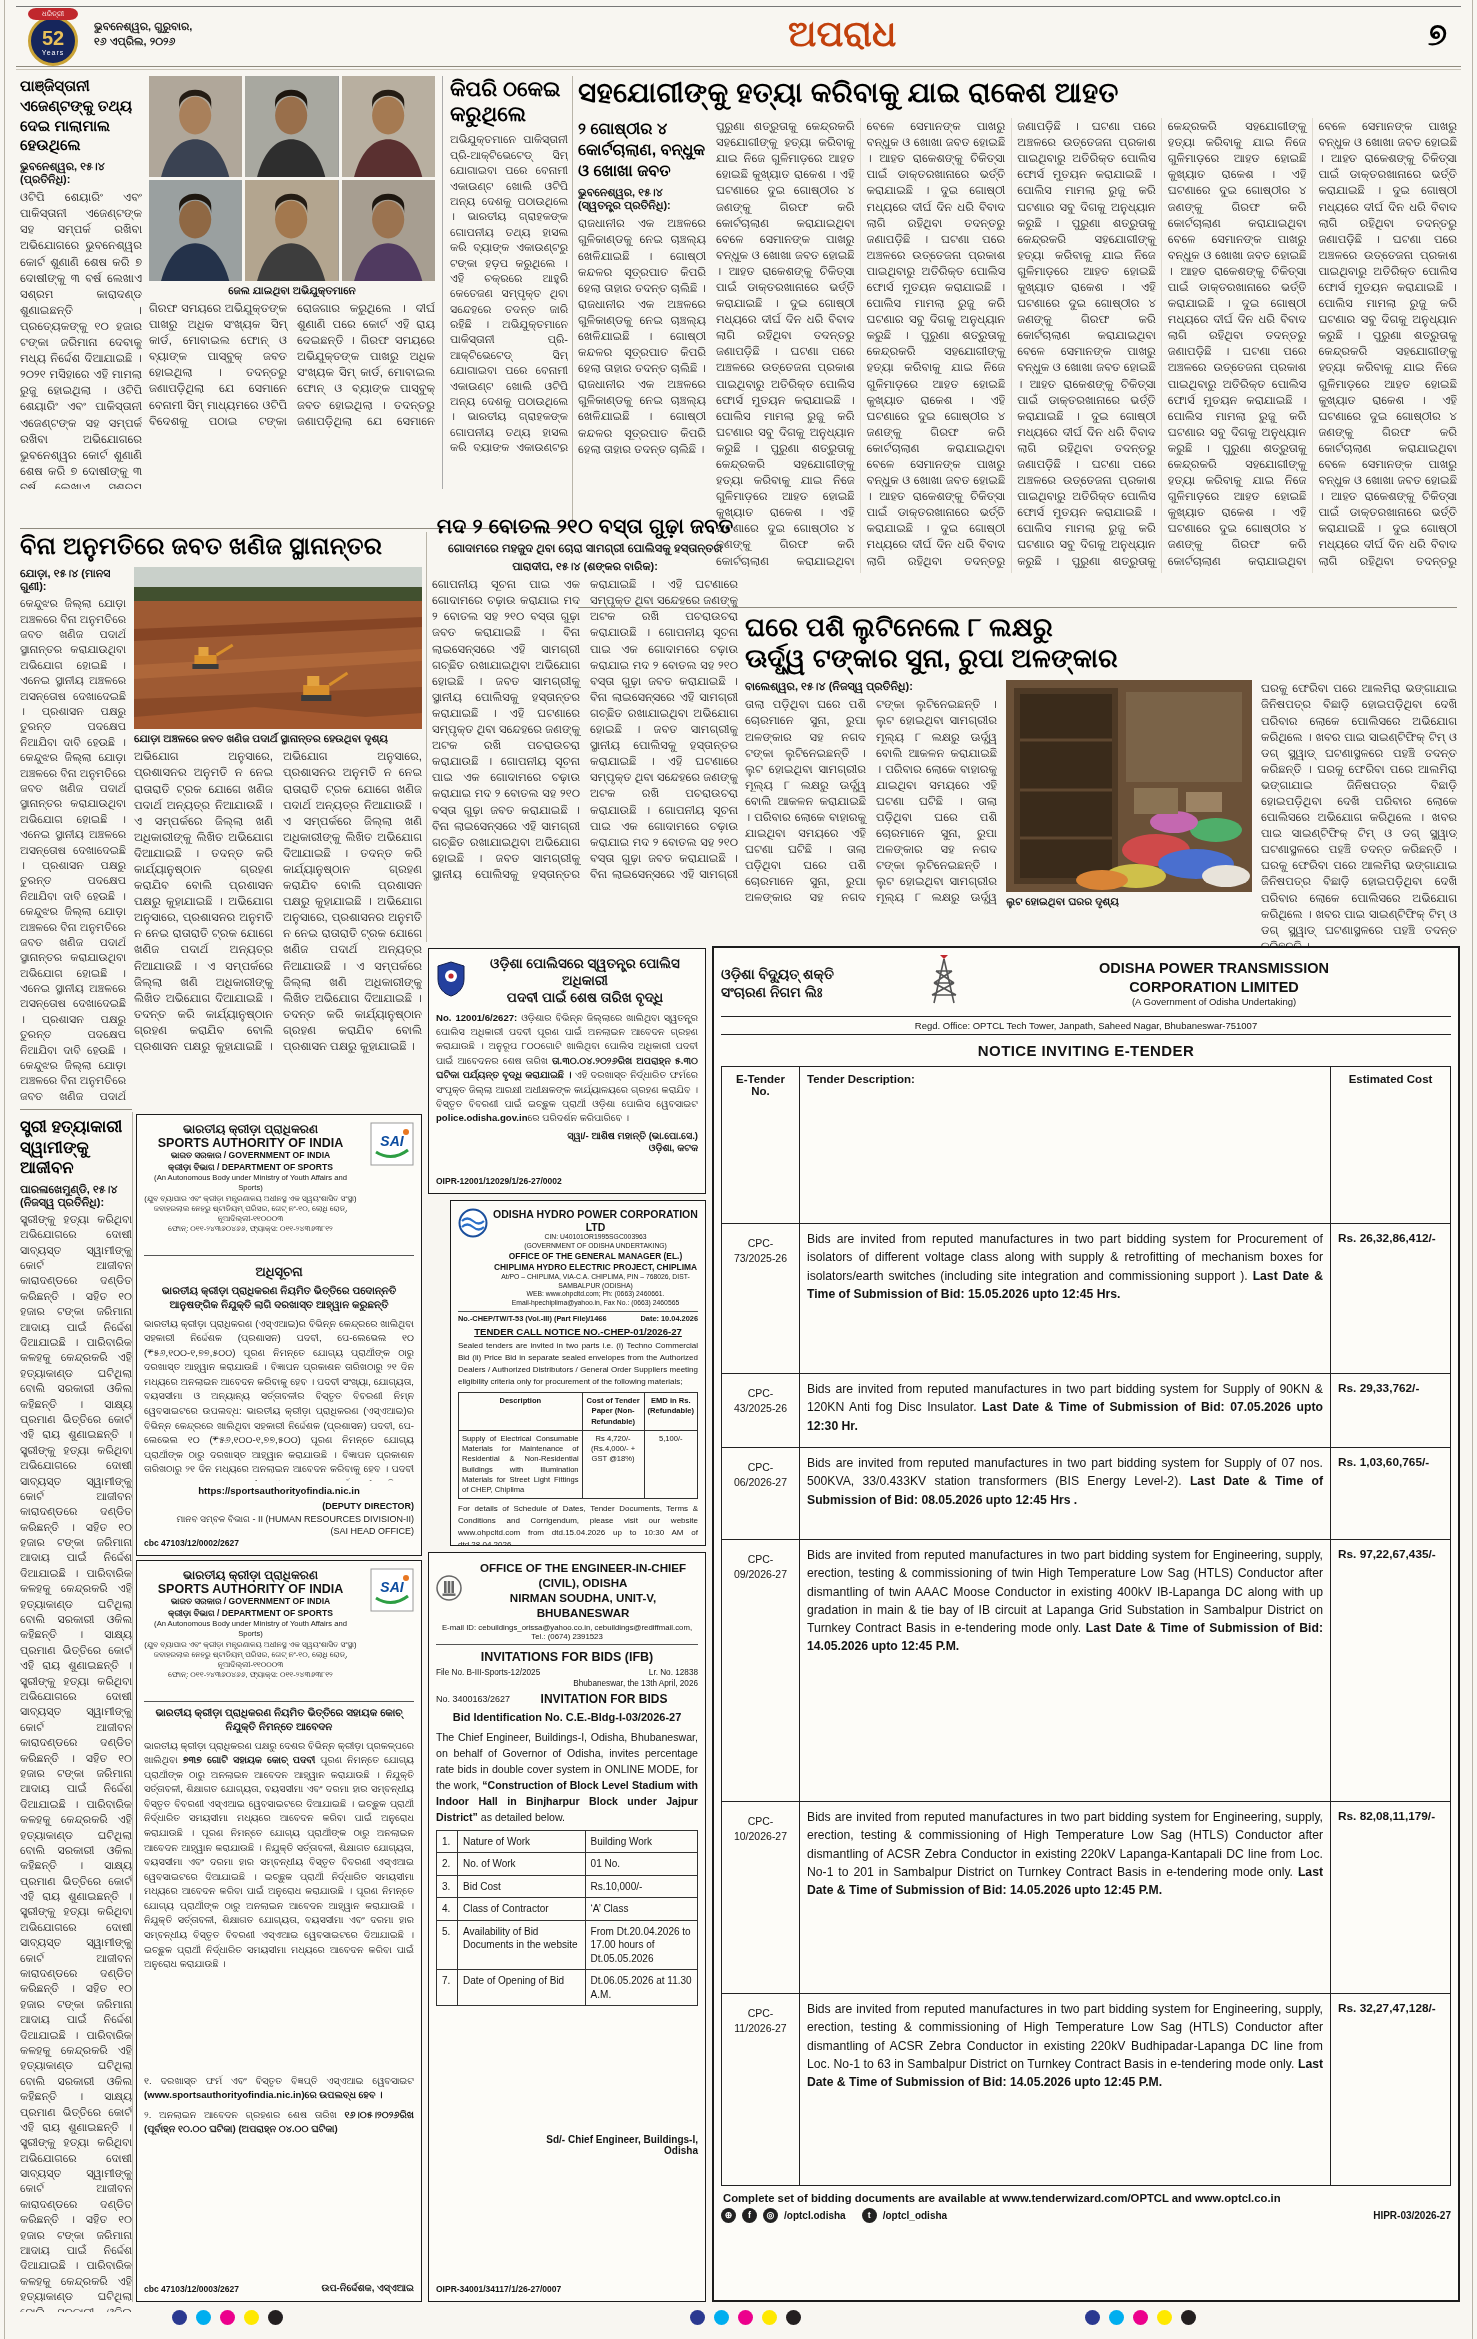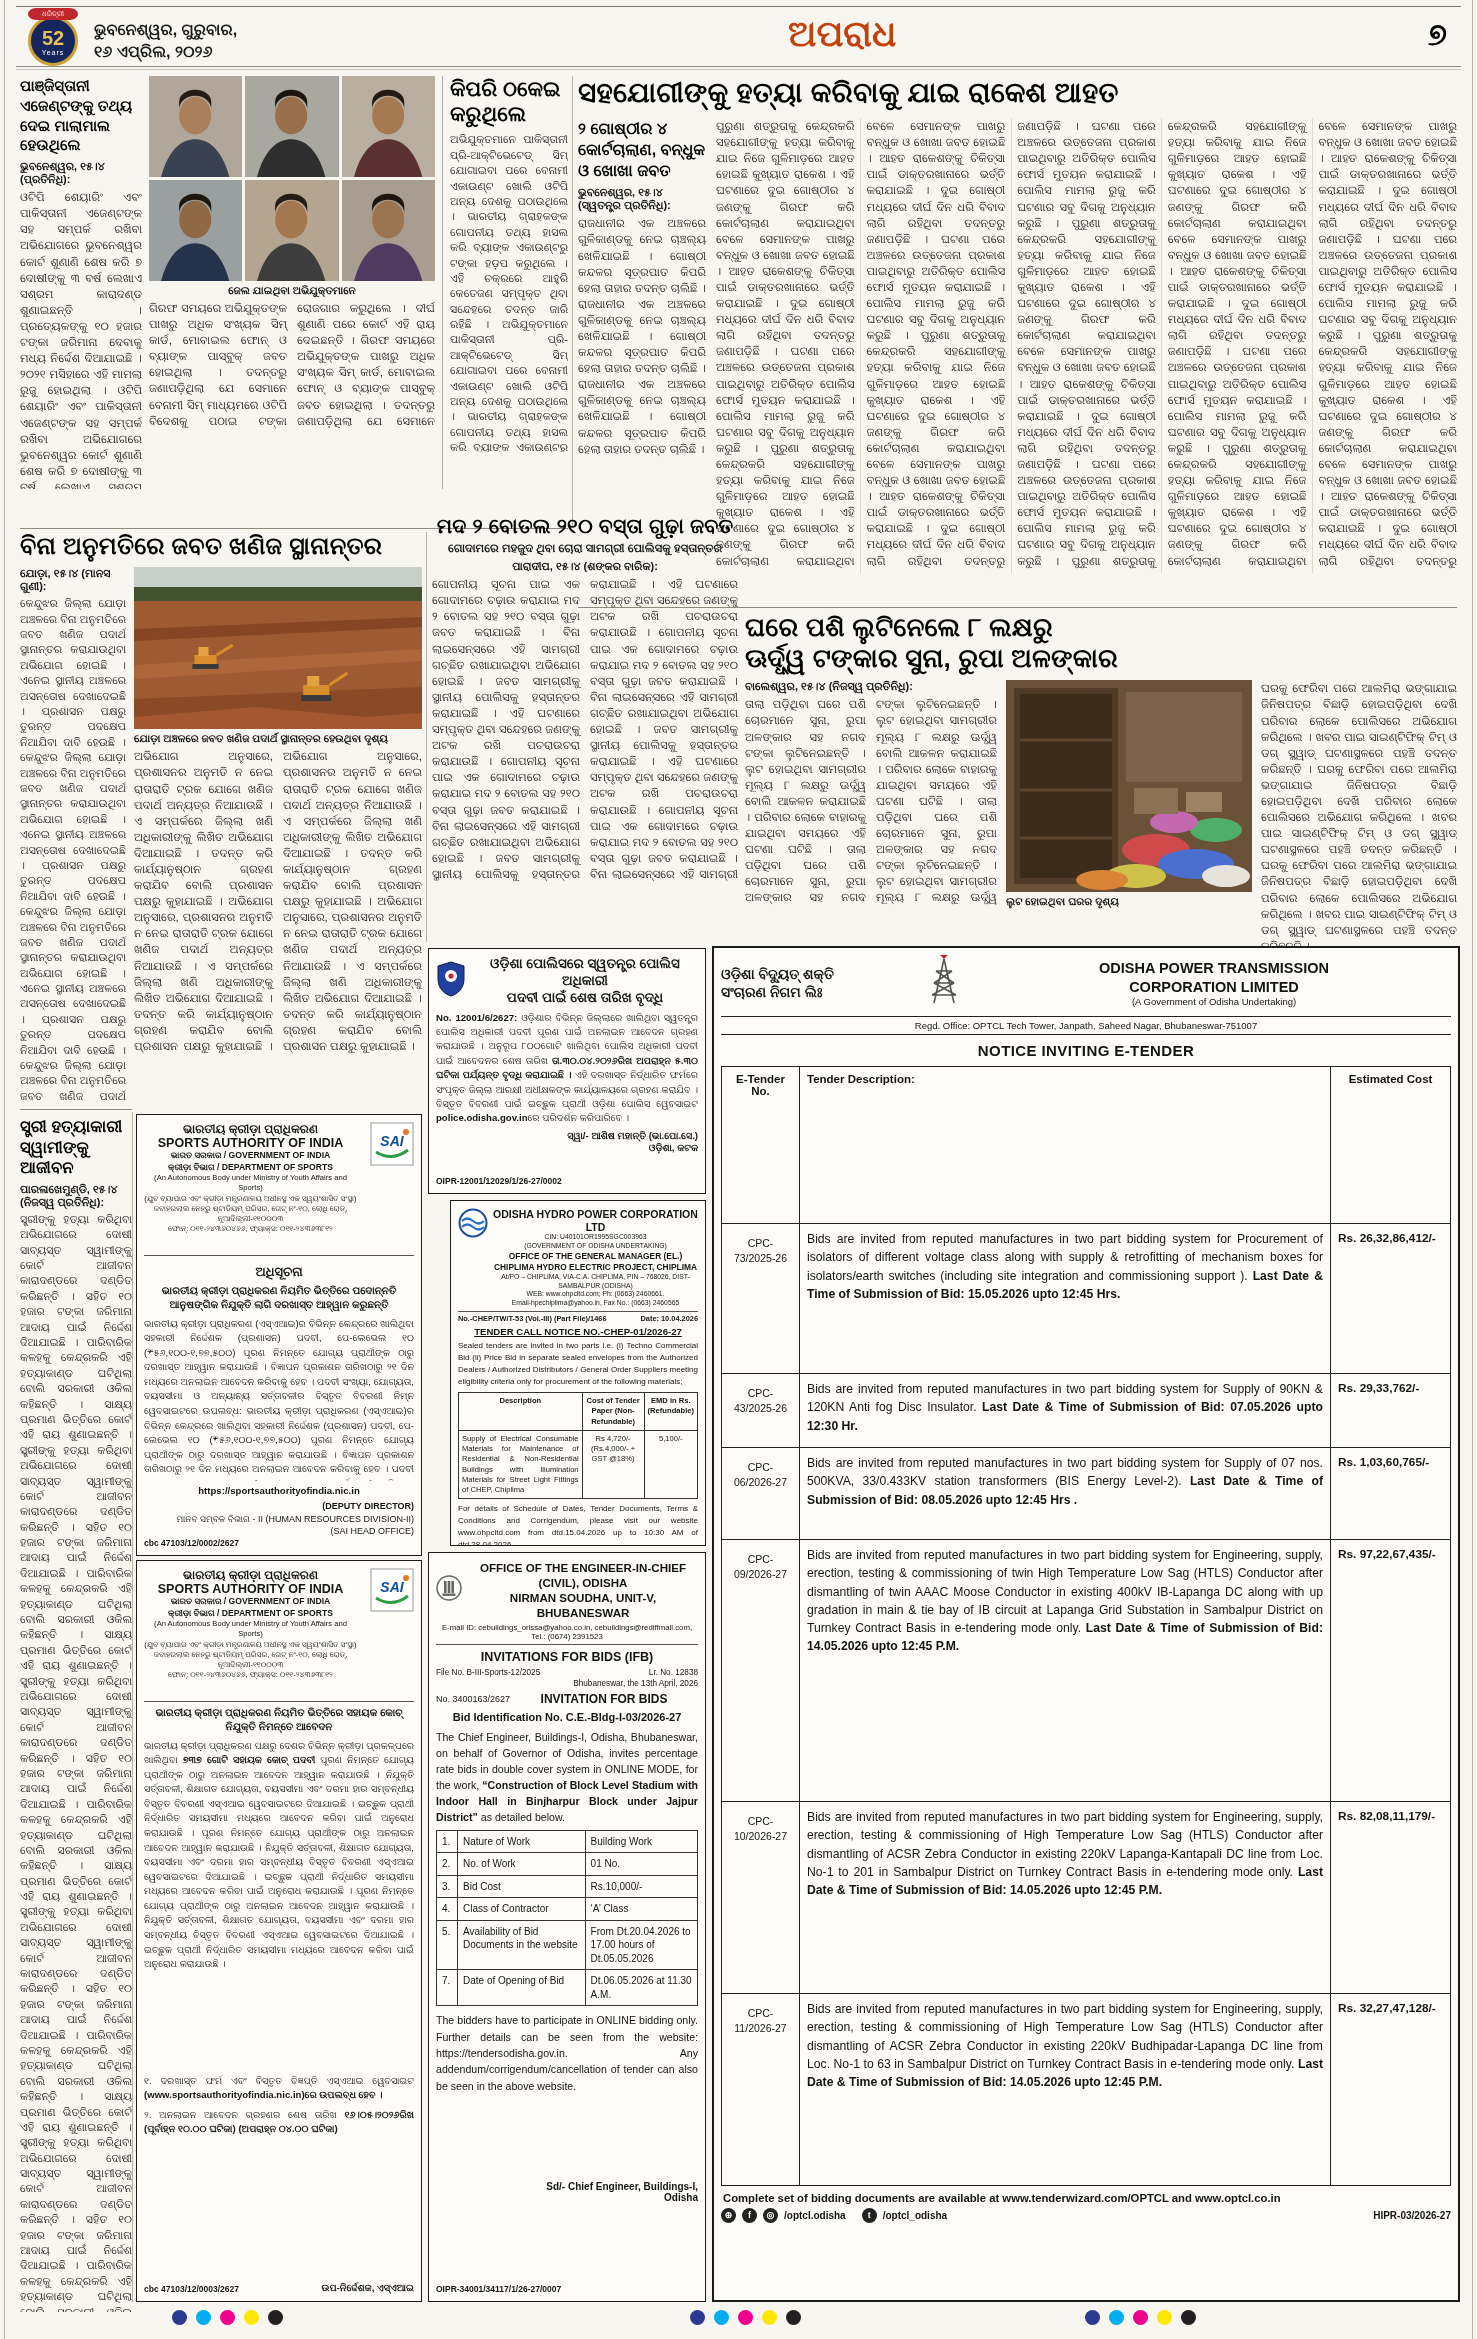--- a/index.html
+++ b/index.html
@@ -20,21 +20,21 @@
 .ad-small{font-size:9.6px;line-height:1.5;text-align:justify}
 .center{text-align:center}
 .right{text-align:right}
 
 .masthead{left:16px;top:6px;width:1445px;height:60px;border-top:1px solid #777}
 .logo-wrap{position:absolute;left:8px;top:2px;width:58px;height:58px}
 .logo-ribbon{position:absolute;left:4px;top:-1px;width:50px;height:12px;background:#c0272d;border-radius:8px/6px;color:#fff;font-size:7px;text-align:center;line-height:12px;z-index:2}
 .logo-circle{position:absolute;left:4px;top:7px;width:50px;height:50px;border-radius:50%;background:#16265c;border:3px solid #c9a235;color:#e8c05a;text-align:center}
 .logo-circle .n{font-size:20px;font-weight:800;line-height:1.1;margin-top:8px}
 .logo-circle .y{font-size:7px;color:#fff;letter-spacing:1px}
-.mast-date{position:absolute;left:78px;top:12px;font-size:16px;font-weight:bold;line-height:1.35;color:#1a1a1a}
+.mast-date{position:absolute;left:78px;top:12px;font-size:11px;font-weight:bold;line-height:1.35;color:#1a1a1a}
 .mast-section{position:absolute;left:772px;top:6px;font-size:36px;font-weight:800;color:#c2410c}
 .mast-page{position:absolute;right:14px;top:10px;font-size:31px;font-weight:800;color:#000}
 
 .mugs{display:grid;grid-template-columns:repeat(3,1fr);gap:3px;width:100%}
 .mug{height:101px;overflow:hidden;background:#999}
 .mug svg{display:block;width:100%;height:100%}
 .photo svg{display:block;width:100%;height:100%}
 
 .otp-box{border-left:1px solid #aaa;padding-left:7px}
 .box-title{font-size:21px;font-weight:800;line-height:1.2;color:#000;margin-bottom:6px}
@@ -411,21 +411,20 @@
           <div class="eic-n">5.</div>
           <div class="eic-k">Availability of Bid Documents in the website</div>
           <div class="eic-v">From Dt.20.04.2026 to 17.00 hours of Dt.05.05.2026</div>
         </div>
       <div class="eic-row">
           <div class="eic-n">7.</div>
           <div class="eic-k">Date of Opening of Bid</div>
           <div class="eic-v">Dt.06.05.2026 at 11.30 A.M.</div>
         </div>
     </div>
-    <p style="font-size:10.6px;line-height:1.55;text-align:justify;margin:6px 0">The bidders have to participate in ONLINE bidding only. Further details can be seen from the website: https://tendersodisha.gov.in. Any addendum/corrigendum/cancellation of tender can also be seen in the above website.</p>
     <div class="right" style="margin-top:auto">
       <div class="b" style="font-size:10px">Sd/- Chief Engineer, Buildings-I,</div>
       <div class="b" style="font-size:10px">Odisha</div>
     </div>
     <div class="oipr">OIPR-34001/34117/1/26-27/0007</div>
   </div>
 
   <div class="adbox" style="left:136px;top:1114px;width:286px;height:442px">
     <div class="sai-head">
       <div class="txt">

